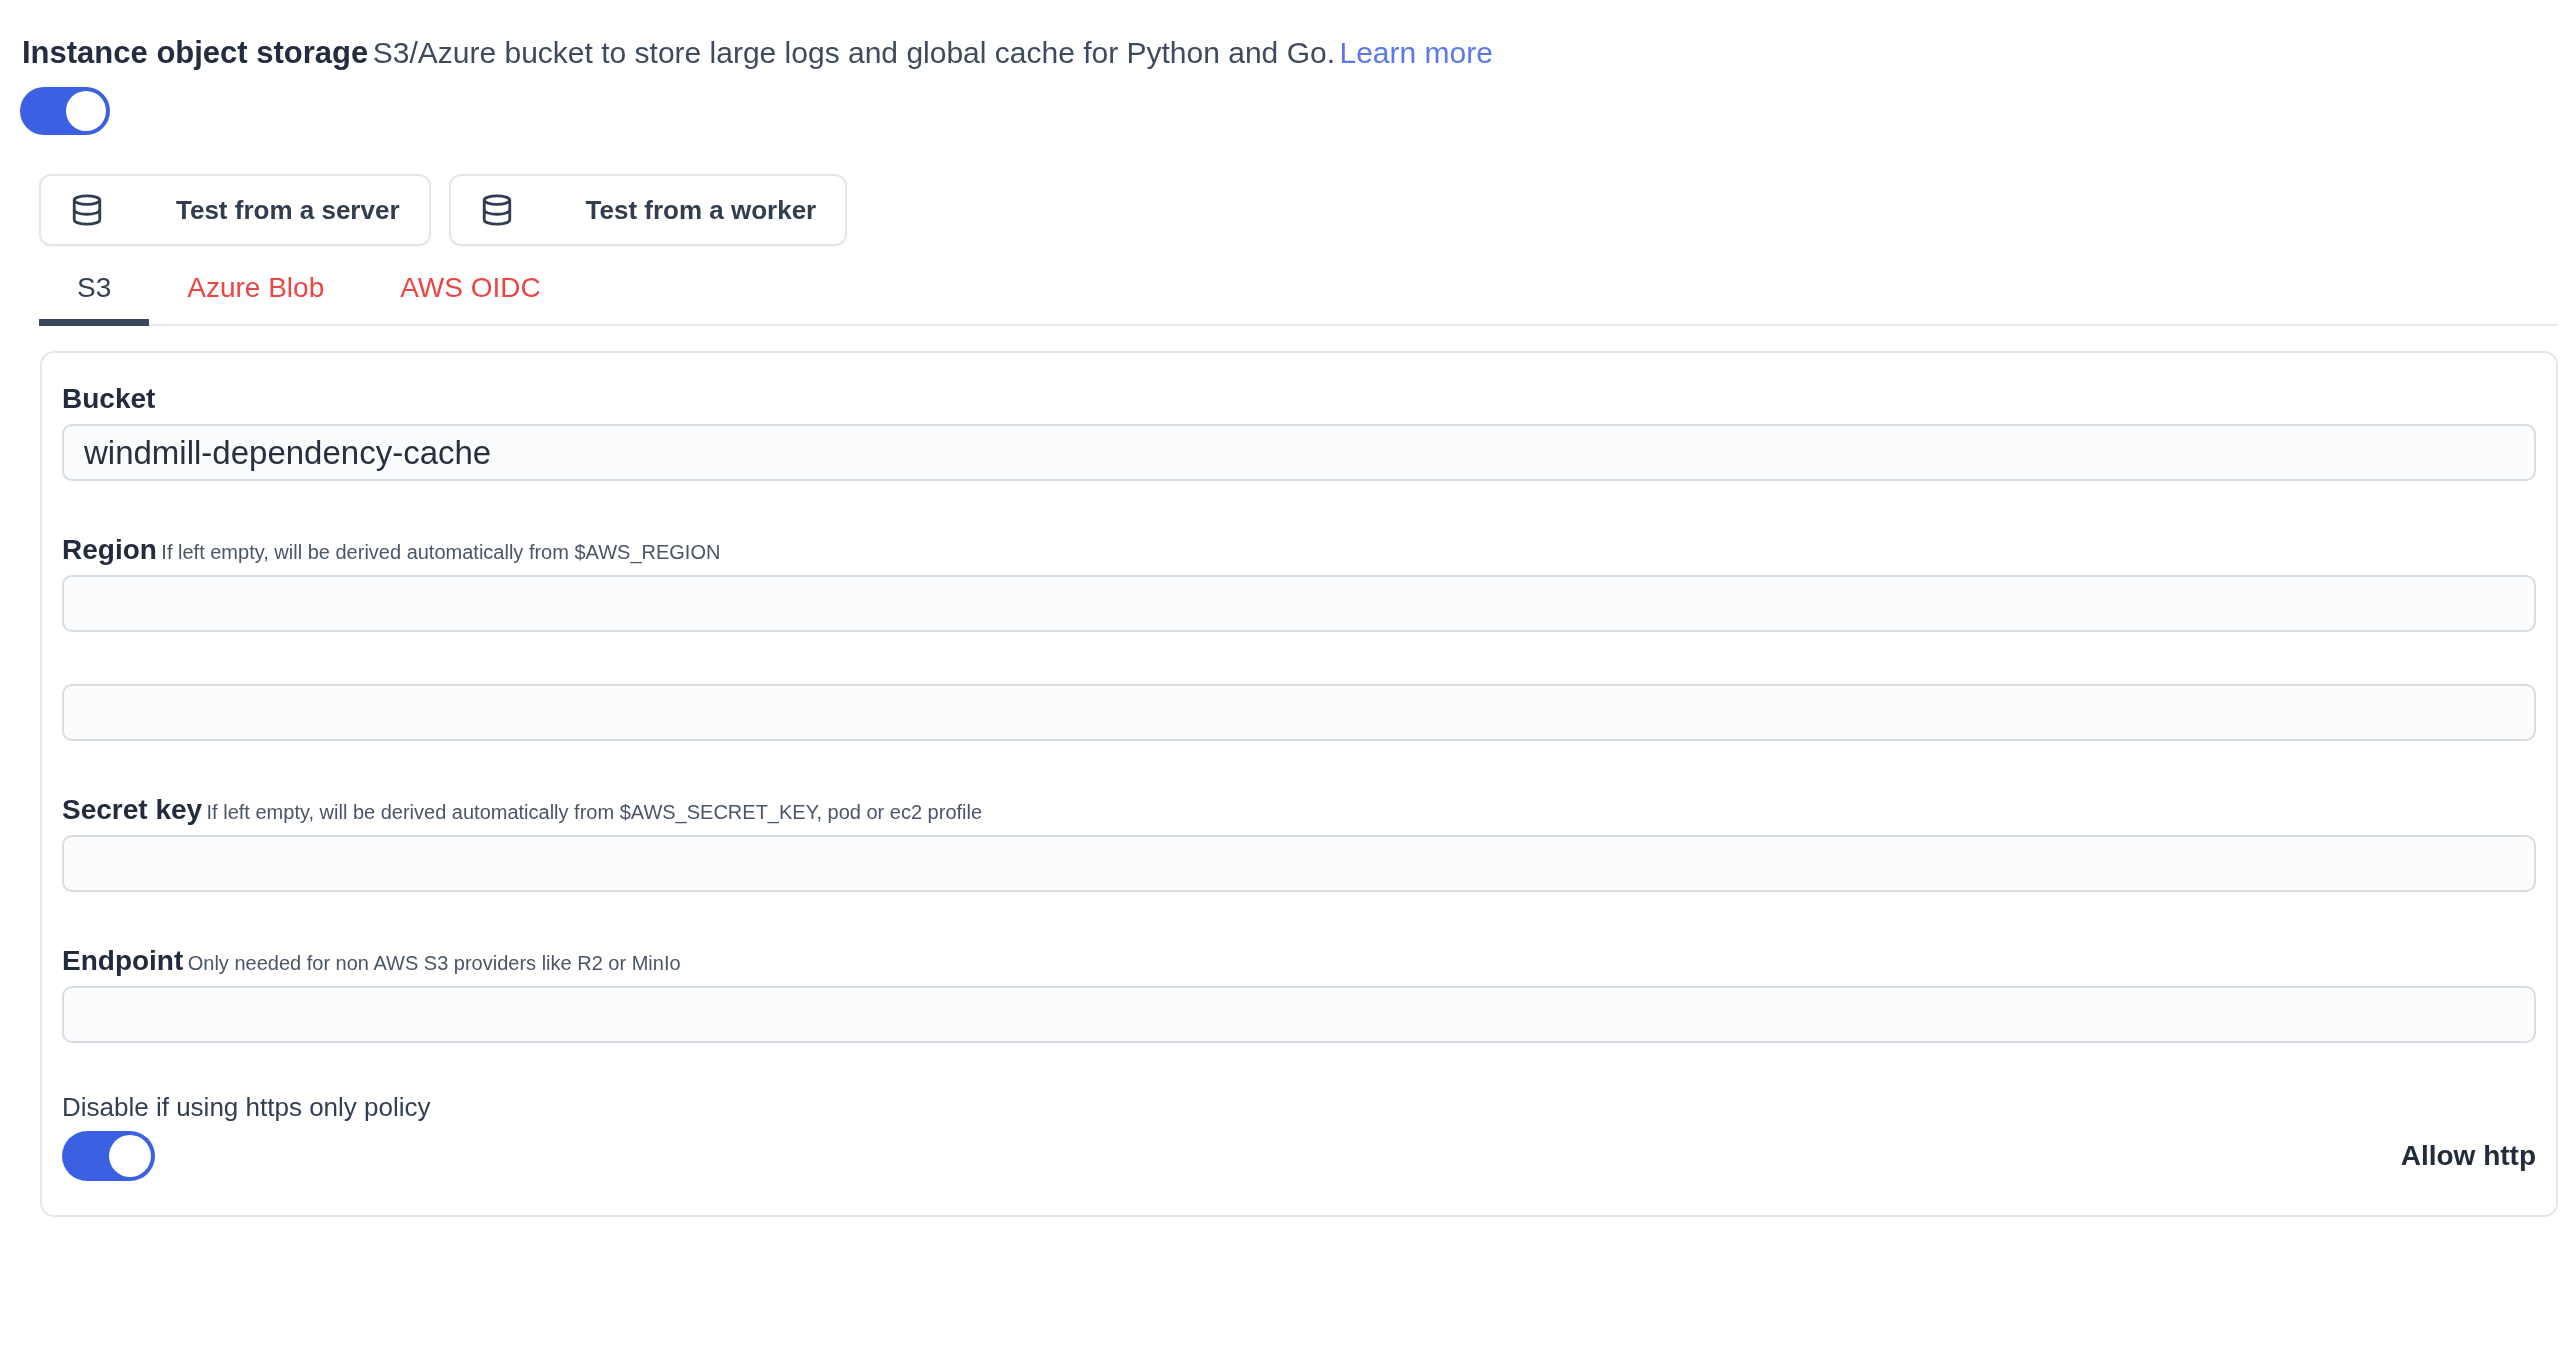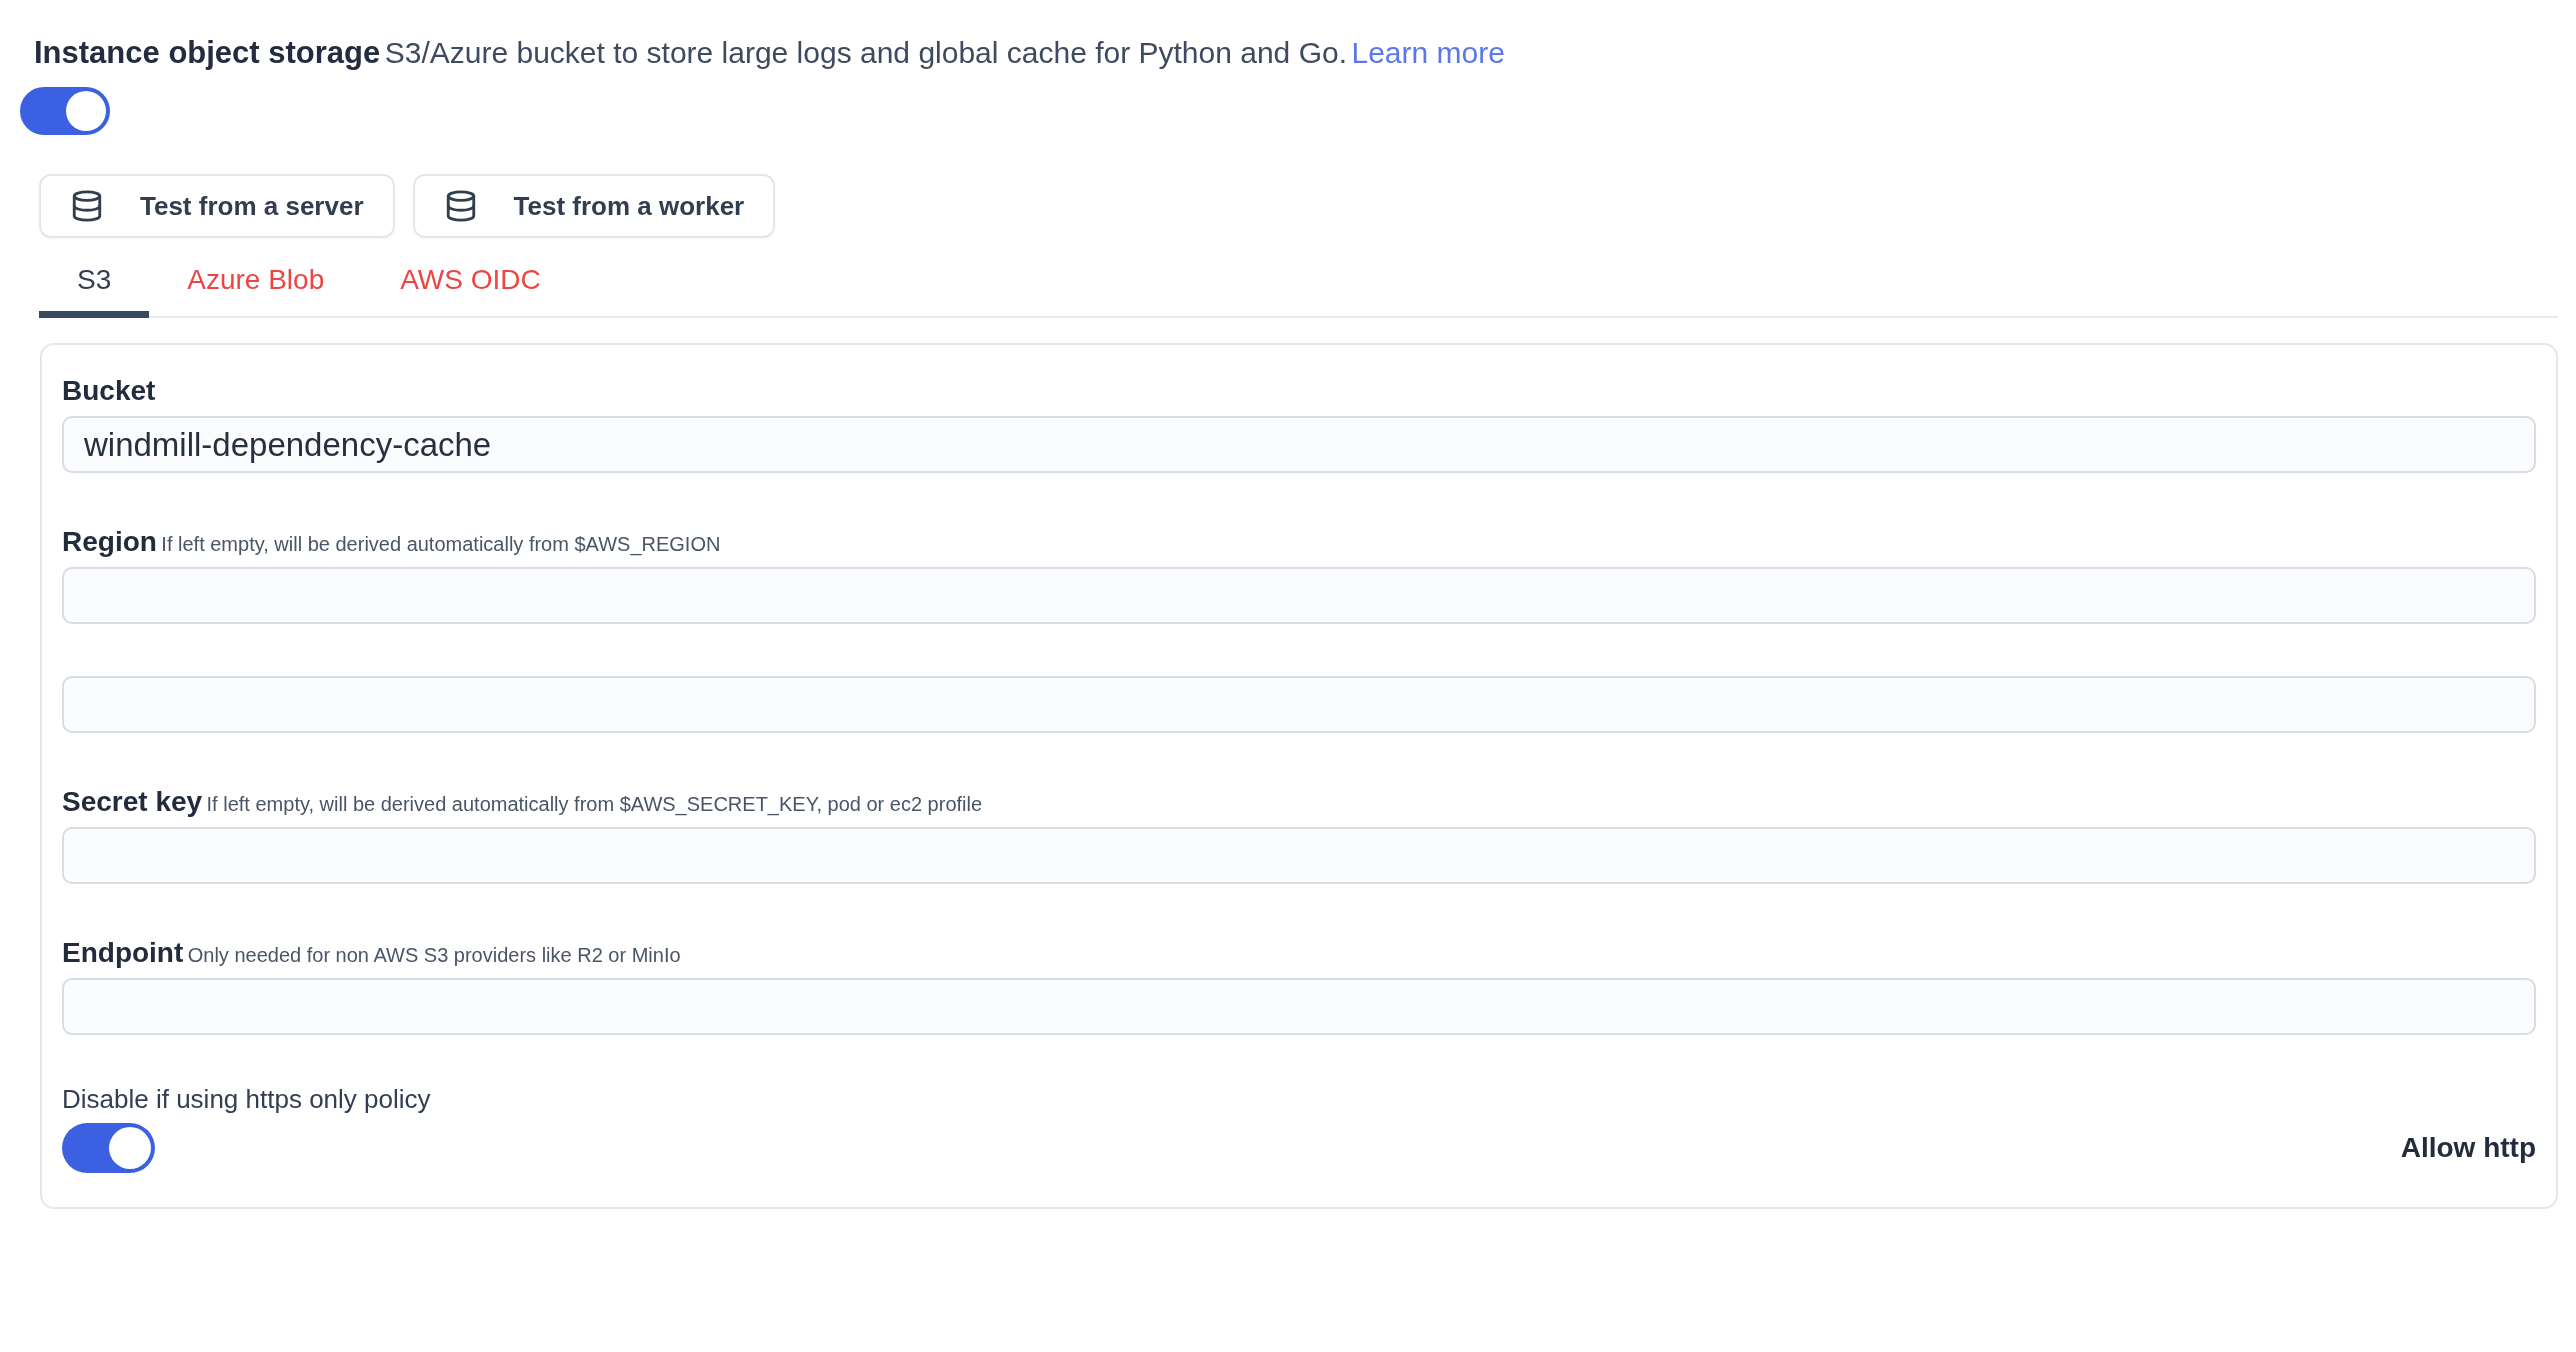--- a/index.html
+++ b/index.html
@@ -1,42 +1,42 @@
 <!DOCTYPE html>
 <html><head>
 <meta charset="utf-8">
 <style>
   * { margin:0; padding:0; box-sizing:border-box; }
   html,body { width:2576px; height:1353px; background:#ffffff;
     font-family:"Liberation Sans", sans-serif; overflow:hidden; }
   .page { padding-top:30px; }
 
   
-  .header { margin-left:34px; line-height:46px; white-space:nowrap; }
+  .header { margin-left:22px; line-height:46px; white-space:nowrap; }
   .title  { font-size:31px; font-weight:700; color:#232d3f; }
   .desc   { font-size:30px; color:#3e4a5e; }
   .link   { font-size:30px; color:#5a78eb; text-decoration:none; cursor:pointer; }
 
   
   .switch { position:relative; display:inline-block; background:#3b61e2;
             border-radius:998px; cursor:pointer; flex:none; }
   .switch .knob { position:absolute; top:4px; right:4px; background:#fff;
             border-radius:50%; }
   .switch.main { width:90px; height:48px; margin:6px 0 0 20px; }
   .switch.main .knob { width:40px; height:40px; }
   .switch.http { width:93px; height:50px; }
   .switch.http .knob { width:42px; height:42px; }
 
   
   .actions { margin:35px 0 0 39px; display:flex; gap:18px; }
-  .btn { display:inline-flex; align-items:center; height:64px; padding:16px 29px;
+  .btn { display:inline-flex; align-items:center; height:72px; padding:16px 29px;
          background:#fff; border:2px solid #e4e6ea; border-radius:12px;
          box-shadow:0 1px 3px rgba(0,0,0,0.04); cursor:pointer;
          font-family:"Liberation Sans", sans-serif;
-         font-size:26px; font-weight:700; color:#323d4f; }
+         font-size:26px; font-weight:700; color:#323d4f;gap:36px; }
   .btn .ico { width:34px; height:34px; margin-right:36px; display:block; color:#323d4f; }
 
   
   .tabs { margin:12px 0 0 39px; display:flex; border-bottom:2px solid #e8eaef;
           width:2519px; }
   .tab { position:relative; padding:14px 38px 20px; font-size:28px; color:#ef4444;
          cursor:pointer; background:none; border:none;
          font-family:"Liberation Sans", sans-serif; }
   .tab.active { color:#333f55; }
   .tab.active::after { content:""; position:absolute; left:0; right:0; bottom:-2px;

